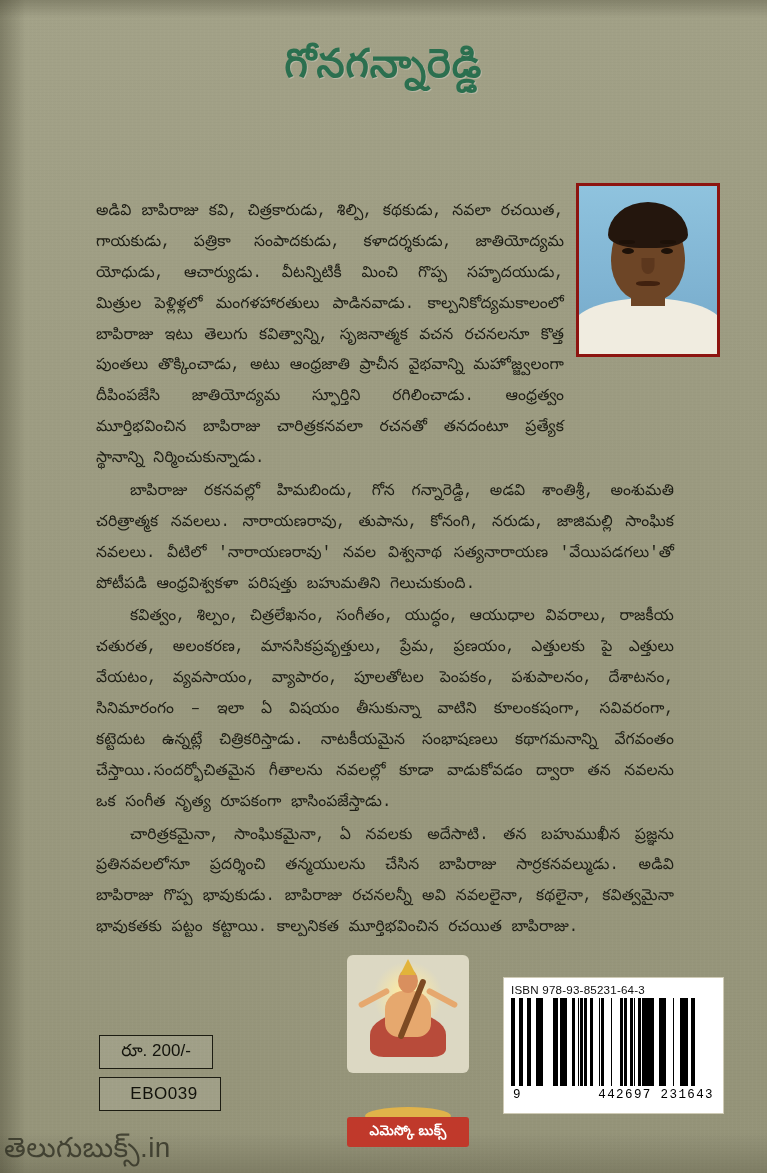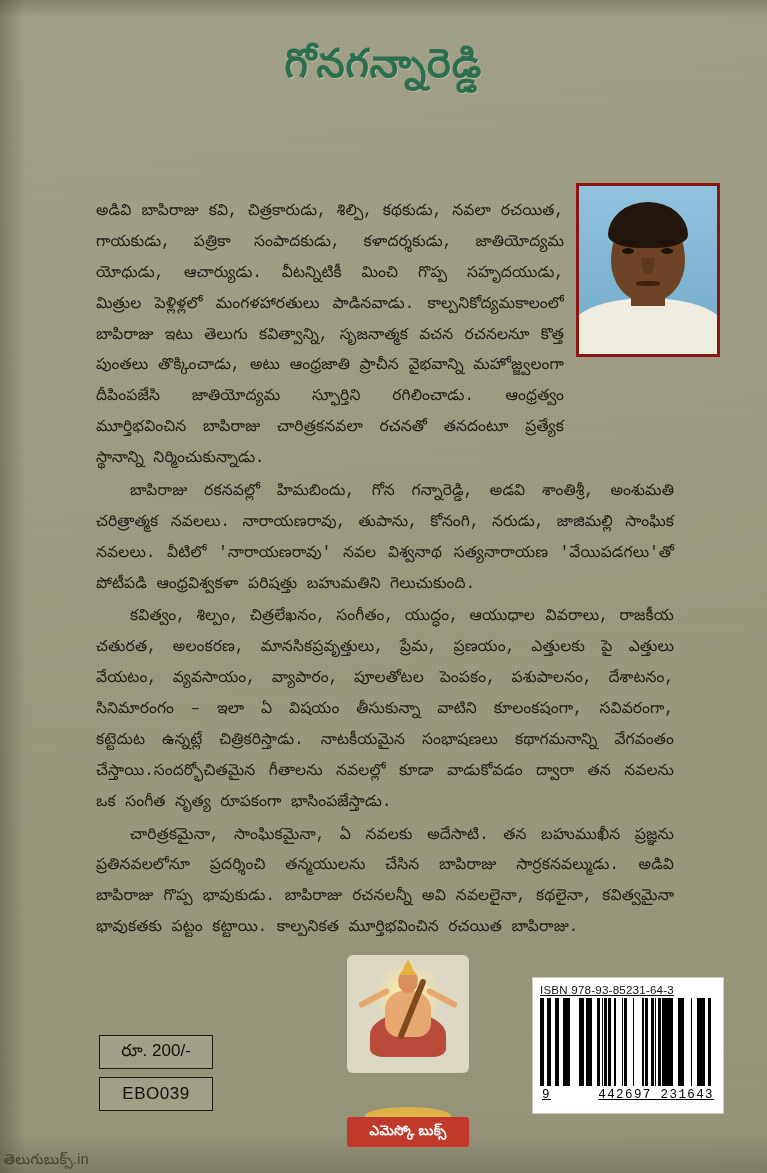--- a/index.html
+++ b/index.html
@@ -224,20 +224,21 @@
     height: 32px;
     border: 1.5px solid #1c1c12;
     background: rgba(255,255,255,0.10);
     display: flex;
     align-items: center;
     justify-content: center;
     font-size: 17px;
     color: #12120b;
     font-family: "Liberation Sans", sans-serif;
     letter-spacing: 0.5px;
+    padding-left: 8px;
   }
 
   
   .logo {
     position: absolute;
     left: 347px;
     top: 955px;
     width: 122px;
     height: 192px;
   }
@@ -330,27 +331,26 @@
     font-size: 13.5px;
     font-family: "Liberation Sans", sans-serif;
     font-weight: bold;
     letter-spacing: 0.3px;
   }
 
   .barcode-area {
     position: absolute;
     right: 43px;
     top: 977px;
-    width: 192px;
+    width: 221px;
     height: 137px;
     background: #ffffff;
     border: 1px solid #cfcbb6;
     box-sizing: border-box;
     padding: 5px 7px 3px 7px;
-    text-decoration: underline;
   }
   .isbn-text {
     font-size: 11.6px;
     color: #111;
     font-family: "Liberation Sans", sans-serif;
     letter-spacing: 0.2px;
     text-align: left;
     margin-bottom: 2px;
   }
   .barcode-bars {
@@ -373,21 +373,21 @@
     letter-spacing: 1.4px;
     display: flex;
     justify-content: space-between;
     padding: 0 2px;
   }
 
   .watermark {
     position: absolute;
     left: 4px;
     bottom: 2px;
-    font-size: 14px;
+    font-size: 28px;
     font-family: "Liberation Sans", sans-serif;
     color: #2a2a1e;
     opacity: 0.75;
     letter-spacing: 0.4px;
   }
 </style>
 </head>
 <body>
 
 <div class="book-back">

